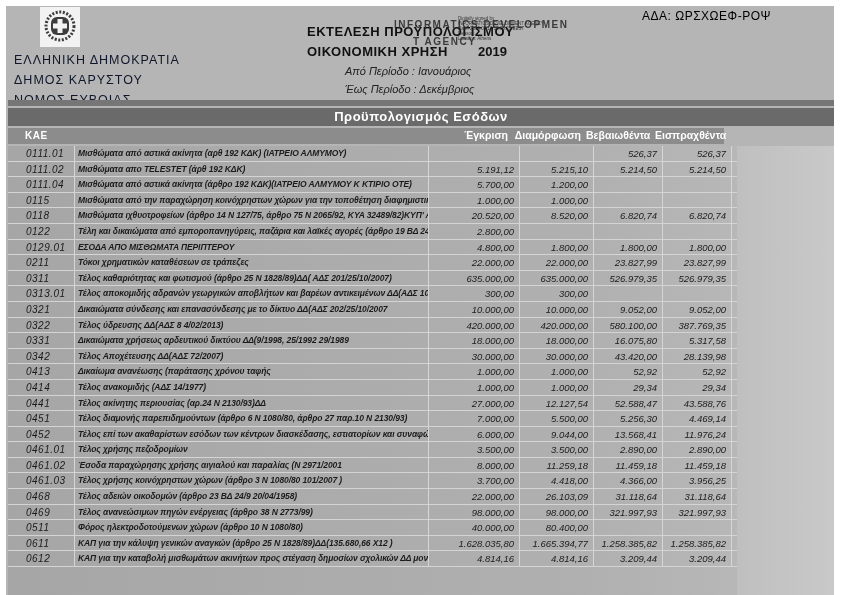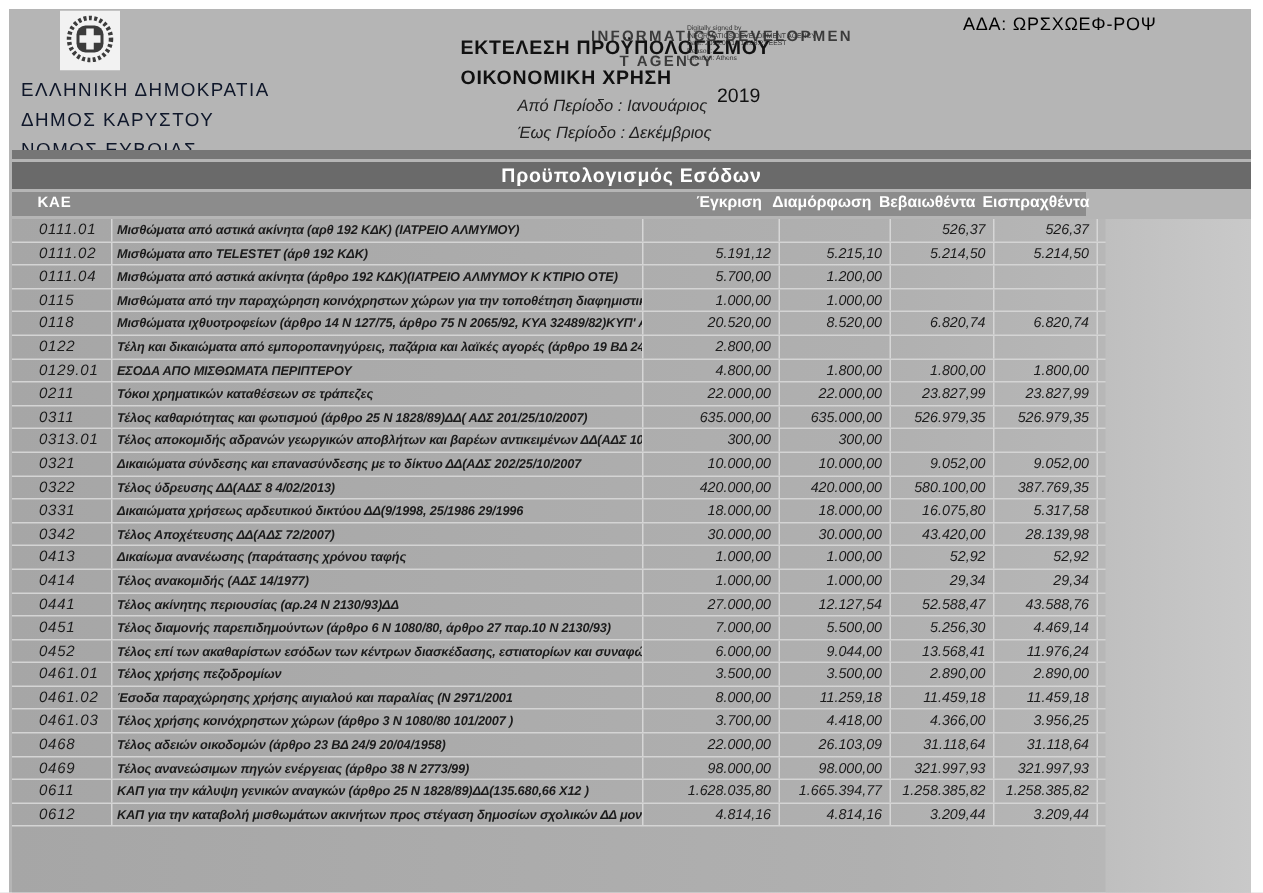--- a/index.html
+++ b/index.html
@@ -9,21 +9,21 @@
           background:#b5b5b5; overflow:hidden; color:#1b1b1b; }
 
   
   .logo { position:absolute; left:34px; top:1px; width:40px; height:40px; }
   .org  { position:absolute; left:8px; top:44px; font-size:12.5px; letter-spacing:1px;
           line-height:20px; color:#0f172a; }
   .c-title1 { position:absolute; left:301px; top:18px; font-size:13px; font-weight:bold;
               letter-spacing:.5px; color:#111; }
   .c-title2 { position:absolute; left:301px; top:38px; font-size:13px; font-weight:bold;
               letter-spacing:.5px; color:#111; }
-  .c-year   { position:absolute; left:472px; top:38px; font-size:13px; font-weight:normal; color:#111;margin-top:12px; }
+  .c-year   { position:absolute; left:472px; top:38px; font-size:13px; font-weight:bold; color:#111; }
   .period   { position:absolute; font-size:11px; color:#222;font-style:italic; }
   .p1 { left:339px; top:59px; } .p2 { left:339px; top:77px; }
   .period b { font-weight:normal; }
   .ada { position:absolute; left:636px; top:3px; font-size:12px; letter-spacing:.5px; color:#000000; }
 
   
   .stamp-big { position:absolute; font-weight:bold; color:#2e2e2e; font-size:10px;
                letter-spacing:1.5px; opacity:.9; white-space:nowrap; }
   .sb1 { left:388px; top:13px; } .sb2 { left:407px; top:30px; }
   .stamp-small { position:absolute; left:452px; top:10px; width:90px; font-size:4.5px;
@@ -194,21 +194,21 @@
       <div class="trow">
         <div class="cell c-kae">0322</div>
         <div class="cell c-desc">Τέλος ύδρευσης ΔΔ(ΑΔΣ 8  4/02/2013)</div>
         <div class="cell c-egkrisi num">420.000,00</div>
         <div class="cell c-diamorfosi num">420.000,00</div>
         <div class="cell c-bebaiothenta num">580.100,00</div>
         <div class="cell c-eispraxthenta num">387.769,35</div>
       </div>
       <div class="trow">
         <div class="cell c-kae">0331</div>
-        <div class="cell c-desc">Δικαιώματα χρήσεως αρδευτικού δικτύου ΔΔ(9/1998, 25/1986 29/1996</div>
+        <div class="cell c-desc">Δικαιώματα χρήσεως αρδευτικού δικτύου ΔΔ(9/1998, 25/1992 29/1989</div>
         <div class="cell c-egkrisi num">18.000,00</div>
         <div class="cell c-diamorfosi num">18.000,00</div>
         <div class="cell c-bebaiothenta num">16.075,80</div>
         <div class="cell c-eispraxthenta num">5.317,58</div>
       </div>
       <div class="trow">
         <div class="cell c-kae">0342</div>
         <div class="cell c-desc">Τέλος Αποχέτευσης ΔΔ(ΑΔΣ 72/2007)</div>
         <div class="cell c-egkrisi num">30.000,00</div>
         <div class="cell c-diamorfosi num">30.000,00</div>
@@ -289,20 +289,28 @@
       </div>
       <div class="trow">
         <div class="cell c-kae">0469</div>
         <div class="cell c-desc">Τέλος ανανεώσιμων πηγών ενέργειας (άρθρο 38 Ν 2773/99)</div>
         <div class="cell c-egkrisi num">98.000,00</div>
         <div class="cell c-diamorfosi num">98.000,00</div>
         <div class="cell c-bebaiothenta num">321.997,93</div>
         <div class="cell c-eispraxthenta num">321.997,93</div>
       </div>
       <div class="trow">
+        <div class="cell c-kae">0511</div>
+        <div class="cell c-desc">Φόρος ηλεκτροδοτούμενων χώρων (άρθρο 10 Ν 1080/80)</div>
+        <div class="cell c-egkrisi num">40.000,00</div>
+        <div class="cell c-diamorfosi num">80.400,00</div>
+        <div class="cell c-bebaiothenta num"></div>
+        <div class="cell c-eispraxthenta num"></div>
+      </div>
+      <div class="trow">
         <div class="cell c-kae">0611</div>
         <div class="cell c-desc">ΚΑΠ για την κάλυψη γενικών αναγκών (άρθρο 25 Ν 1828/89)ΔΔ(135.680,66 Χ12 )</div>
         <div class="cell c-egkrisi num">1.628.035,80</div>
         <div class="cell c-diamorfosi num">1.665.394,77</div>
         <div class="cell c-bebaiothenta num">1.258.385,82</div>
         <div class="cell c-eispraxthenta num">1.258.385,82</div>
       </div>
       <div class="trow">
         <div class="cell c-kae">0612</div>
         <div class="cell c-desc">ΚΑΠ για την καταβολή μισθωμάτων ακινήτων προς στέγαση  δημοσίων  σχολικών ΔΔ μονάδων κ Υπηρε</div>

